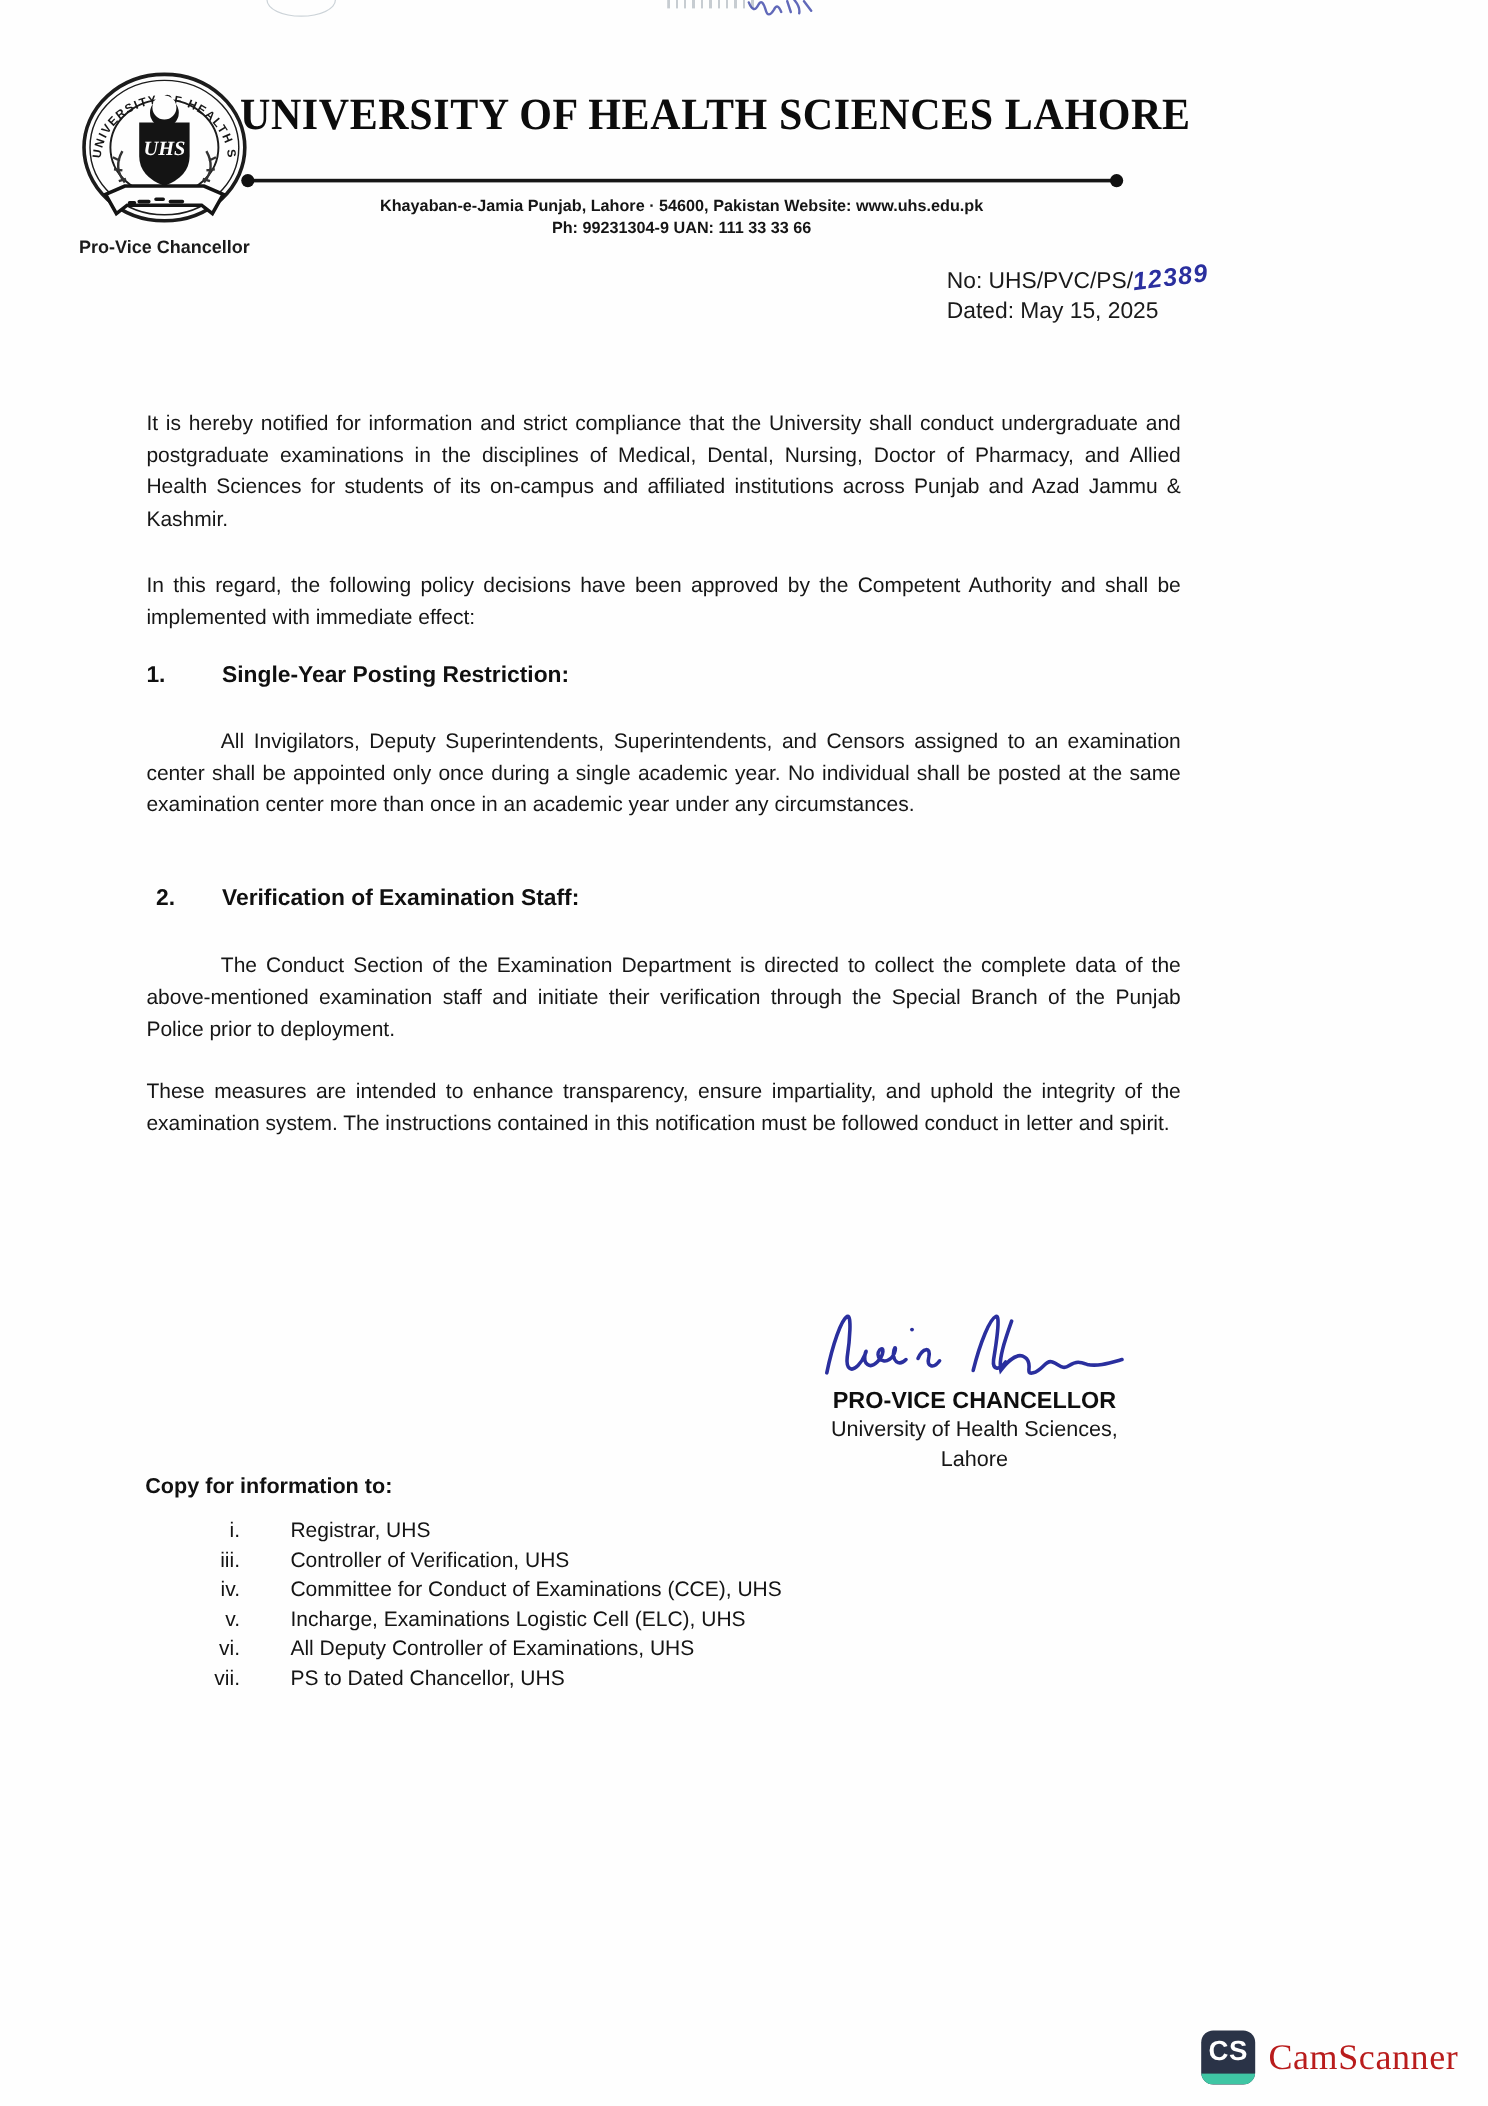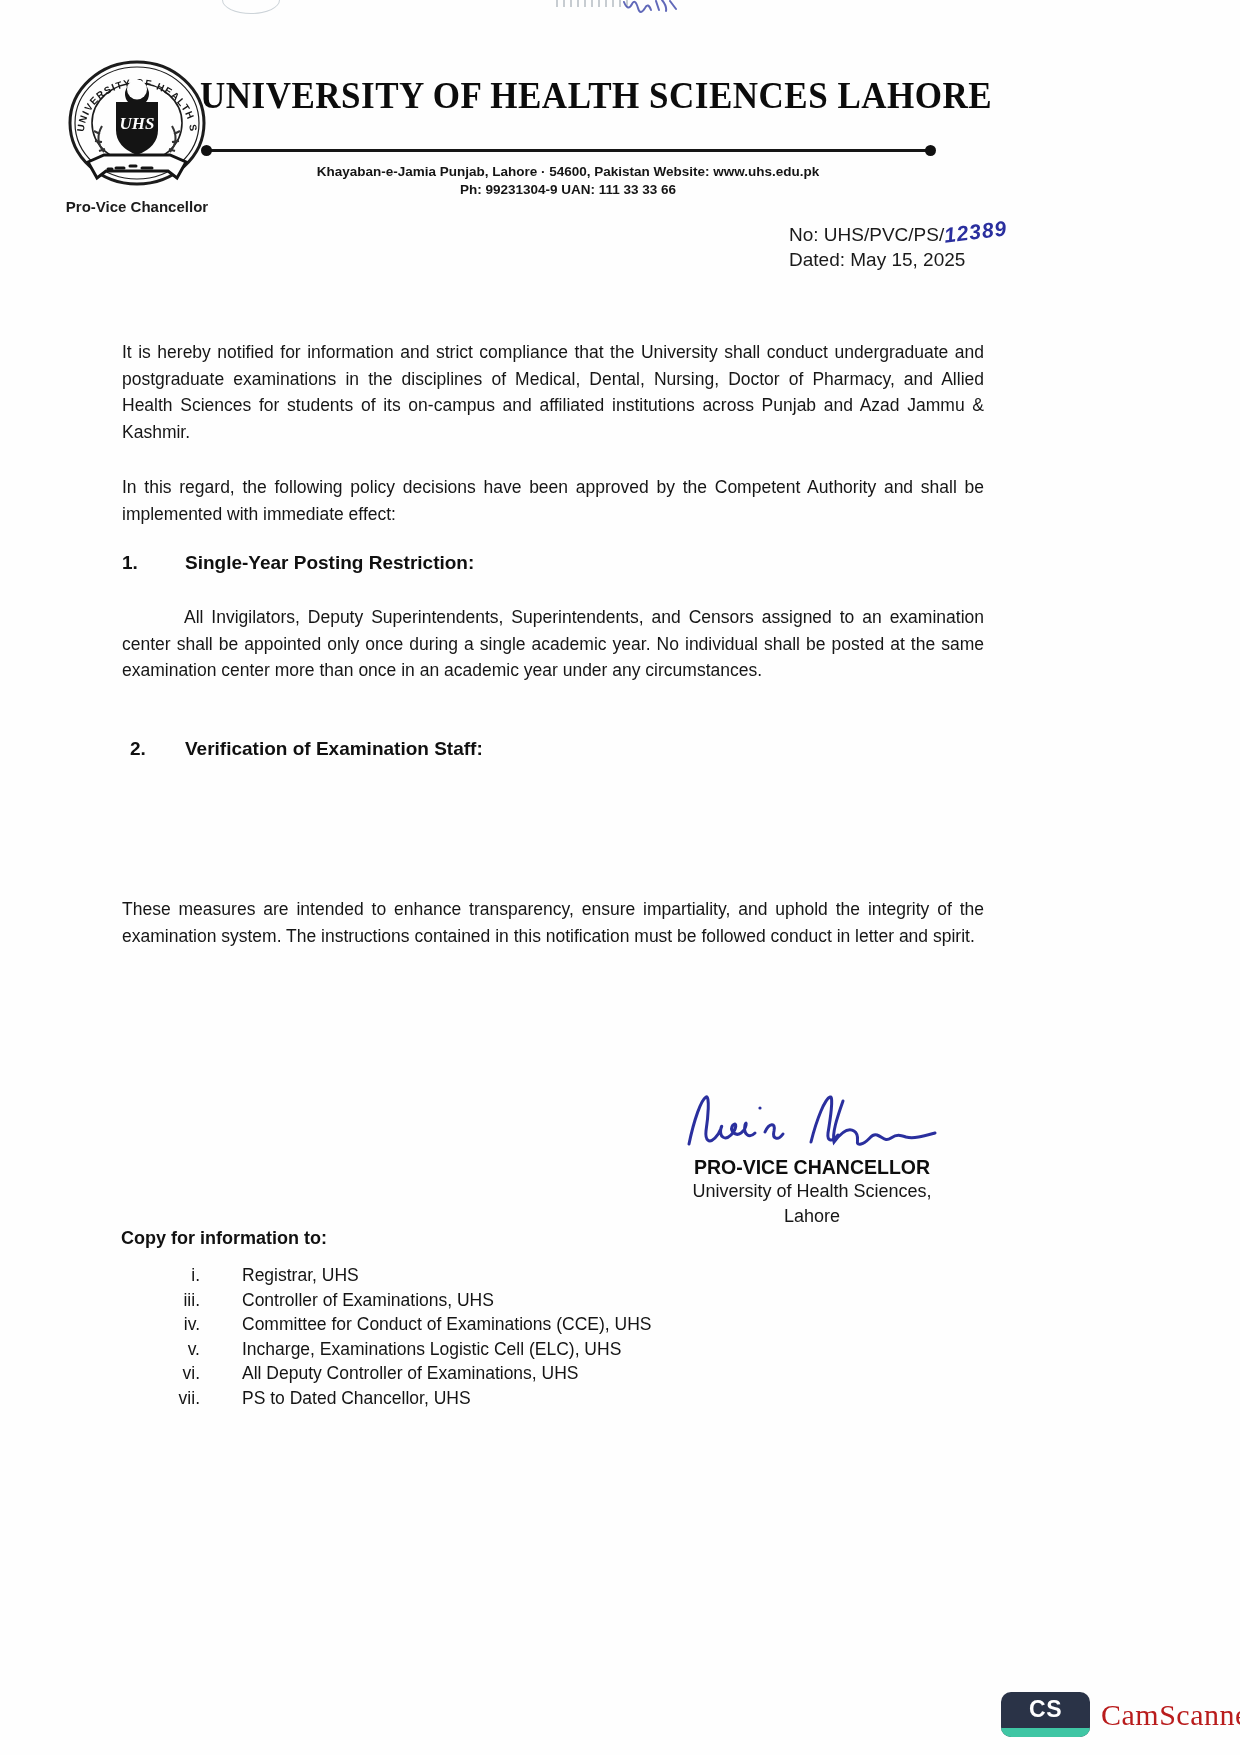--- a/index.html
+++ b/index.html
@@ -85,21 +85,21 @@
   
   .cc-head{position:absolute;left:121px;top:1228px;font-size:18px;font-weight:700;color:#111;}
   .cc-list{position:absolute;left:122px;top:1263px;width:700px;}
   .cc-row{display:flex;font-size:17.5px;line-height:24.5px;color:#141414;}
   .cc-row .rn{width:78px;text-align:right;padding-right:0;}
   .cc-row .tx{padding-left:42px;}
   
   .cs-footer{position:absolute;left:1001px;top:1692px;display:flex;align-items:center;}
   .cs-icon{
     position:relative;width:45px;height:45px;border-radius:10px;
-    background:#2a3347;overflow:hidden;flex:0 0 auto;padding-left:44px;
+    background:#2a3347;overflow:hidden;flex:0 0 auto;
   }
   .cs-icon .cs-txt{
     position:absolute;left:0;top:4px;width:100%;
     text-align:center;color:#fff;font-weight:700;font-size:23px;
     font-family:"Liberation Sans", sans-serif;letter-spacing:.5px;
   }
   .cs-icon .cs-strip{position:absolute;left:0;bottom:0;width:100%;height:9px;background:#3fc6a4;}
   .cs-name{
     font-family:"Liberation Serif", serif;font-size:30px;color:#b91c1c;
     margin-left:11px;letter-spacing:.5px;
@@ -164,20 +164,21 @@
   <div class="sec-head" style="top:552px;">
     <span class="num">1.</span>
     <span>Single-Year Posting Restriction:</span>
   </div>
   <p class="body-text indent-first" style="top:604px;margin:0;">All Invigilators, Deputy Superintendents, Superintendents, and Censors assigned to an examination center shall be appointed only once during a single academic year. No individual shall be posted at the same examination center more than once in an academic year under any circumstances.</p>
 
   <div class="sec-head two" style="top:738px;">
     <span class="num">2.</span>
     <span>Verification of Examination Staff:</span>
   </div>
+  <p class="body-text indent-first" style="top:791px;margin:0;">The Conduct Section of the Examination Department is directed to collect the complete data of the above-mentioned examination staff and initiate their verification through the Special Branch of the Punjab Police prior to deployment.</p>
 
   <p class="body-text" style="top:896px;margin:0;">These measures are intended to enhance transparency, ensure impartiality, and uphold the integrity of the examination system. The instructions contained in this notification must be followed conduct in letter and spirit.</p>
 
 
   <div class="sig-block">
     <svg class="sig-script" viewBox="0 0 262 66">
       <g fill="none" stroke="#2a2f9e" stroke-width="3" stroke-linecap="round">
         <path d="M8,56 C13,32 20,12 25,9 C29,7 27,30 25,43 C24,52 28,56 34,50
                  C40,44 42,34 40,40 C38,49 44,53 50,47 C56,41 56,33 52,37
                  C48,42 54,49 60,45 C66,41 66,31 64,37 C62,46 68,51 74,45"></path>
@@ -195,21 +196,21 @@
   </div>
 
   <div class="cc-head">Copy for information to:</div>
   <div class="cc-list">
     <div class="cc-row">
       <span class="rn">i.</span>
       <span class="tx">Registrar, UHS</span>
     </div>
     <div class="cc-row">
       <span class="rn">iii.</span>
-      <span class="tx">Controller of Examinations, UHS</span>
+      <span class="tx">Controller of Verification, UHS</span>
     </div>
     <div class="cc-row">
       <span class="rn">iv.</span>
       <span class="tx">Committee for Conduct of Examinations (CCE), UHS</span>
     </div>
     <div class="cc-row">
       <span class="rn">v.</span>
       <span class="tx">Incharge, Examinations Logistic Cell (ELC), UHS</span>
     </div>
     <div class="cc-row">

